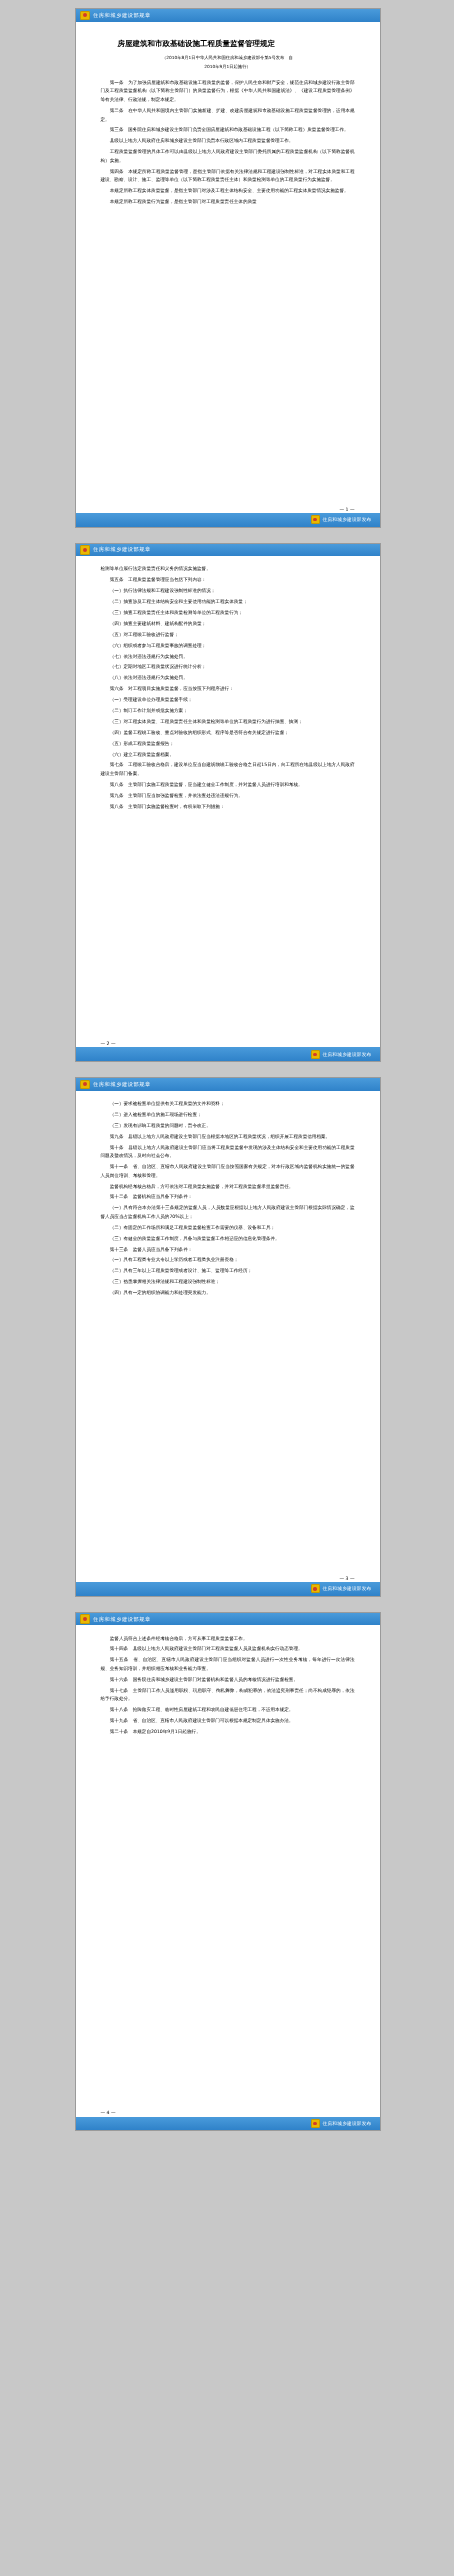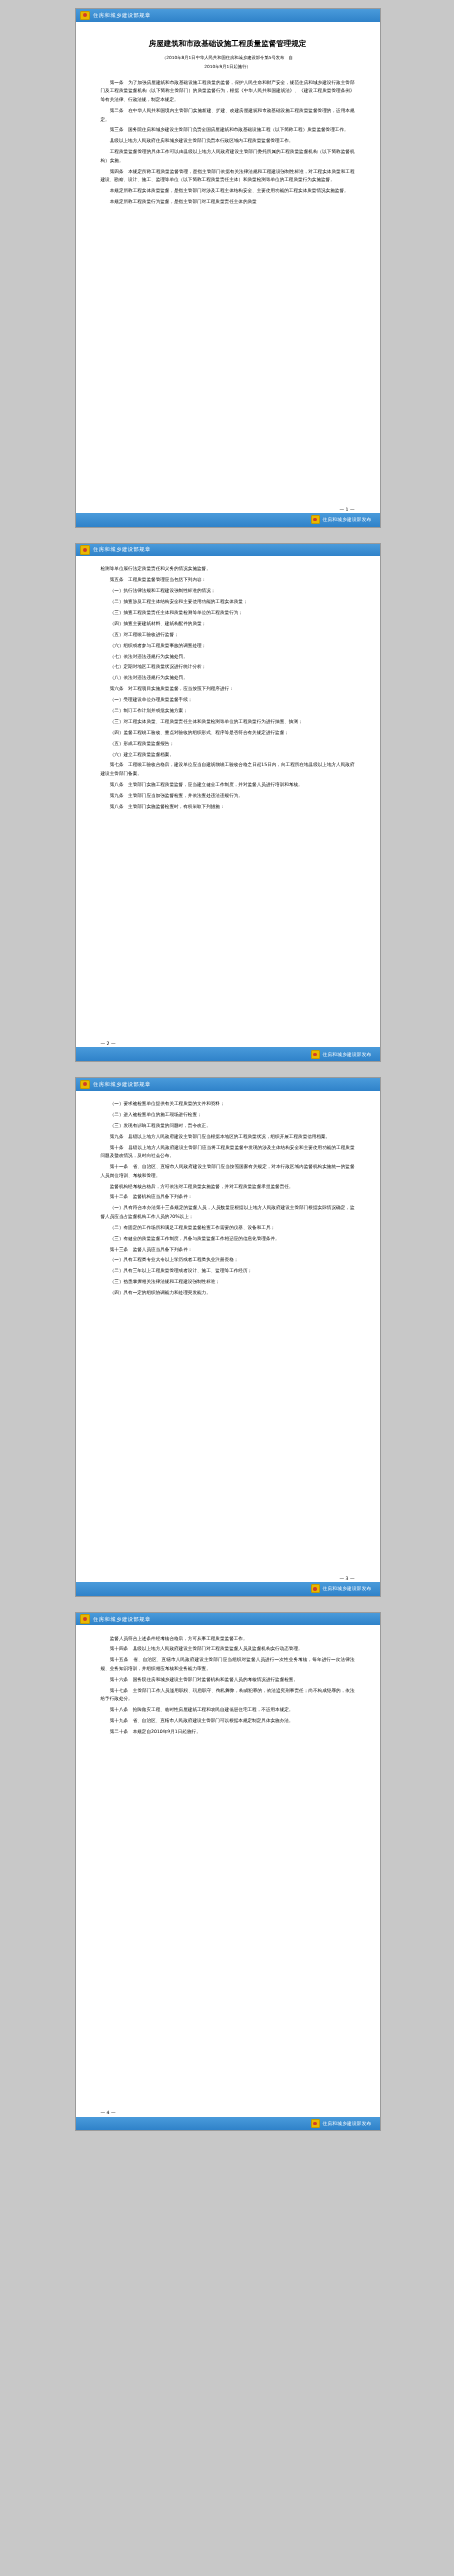--- a/index.html
+++ b/index.html
@@ -61,21 +61,21 @@
     letter-spacing: 0.6px;
     font-family: "DejaVu Sans", "Liberation Sans", sans-serif;
   }
   .page-body {
     padding: 9.2px 25px 5.7px 25px;
     box-sizing: border-box;
     min-height: 505px;
     position: relative;
   }
   .doc-title {
-    text-align: center;
+    text-align: left;
     font-size: 7.5px;
     font-weight: bold;
     line-height: 11.5px;
     color: #000;
     margin: 6.9px 17px 4.6px 17px;
     font-family: "DejaVu Serif", "Liberation Serif", serif;
   }
   .doc-subtitle {
     text-align: center;
     font-size: 4.3px;

